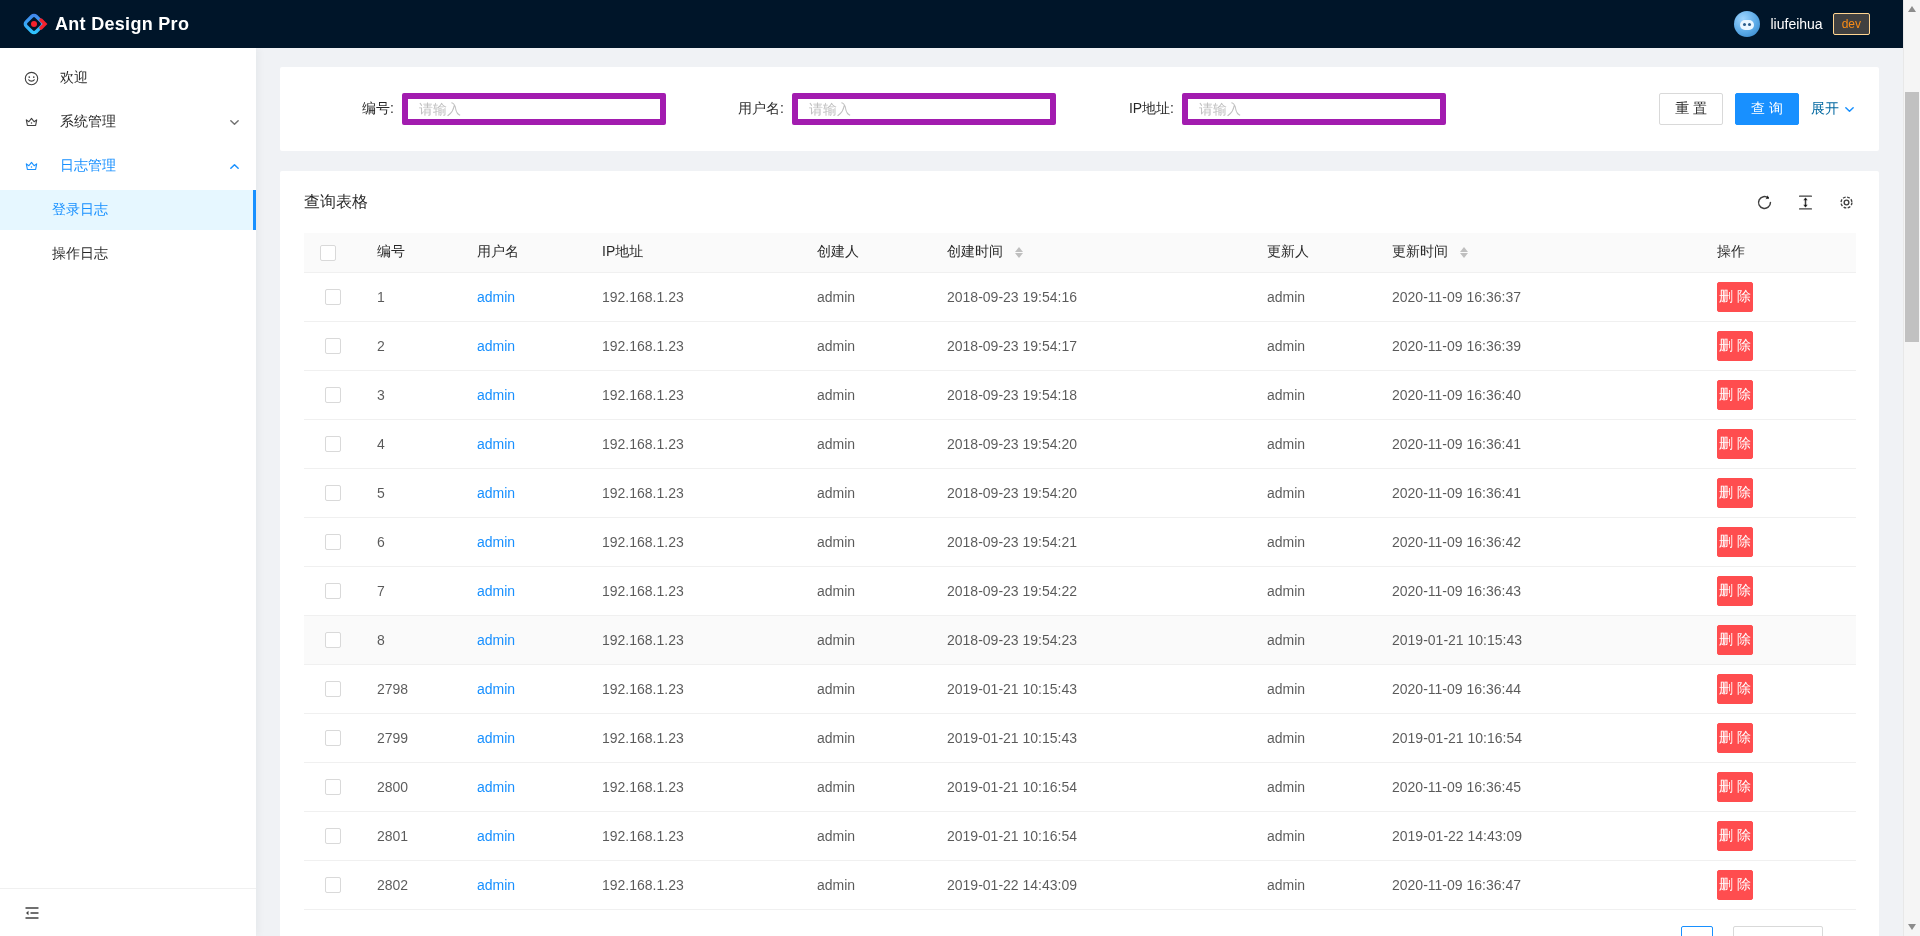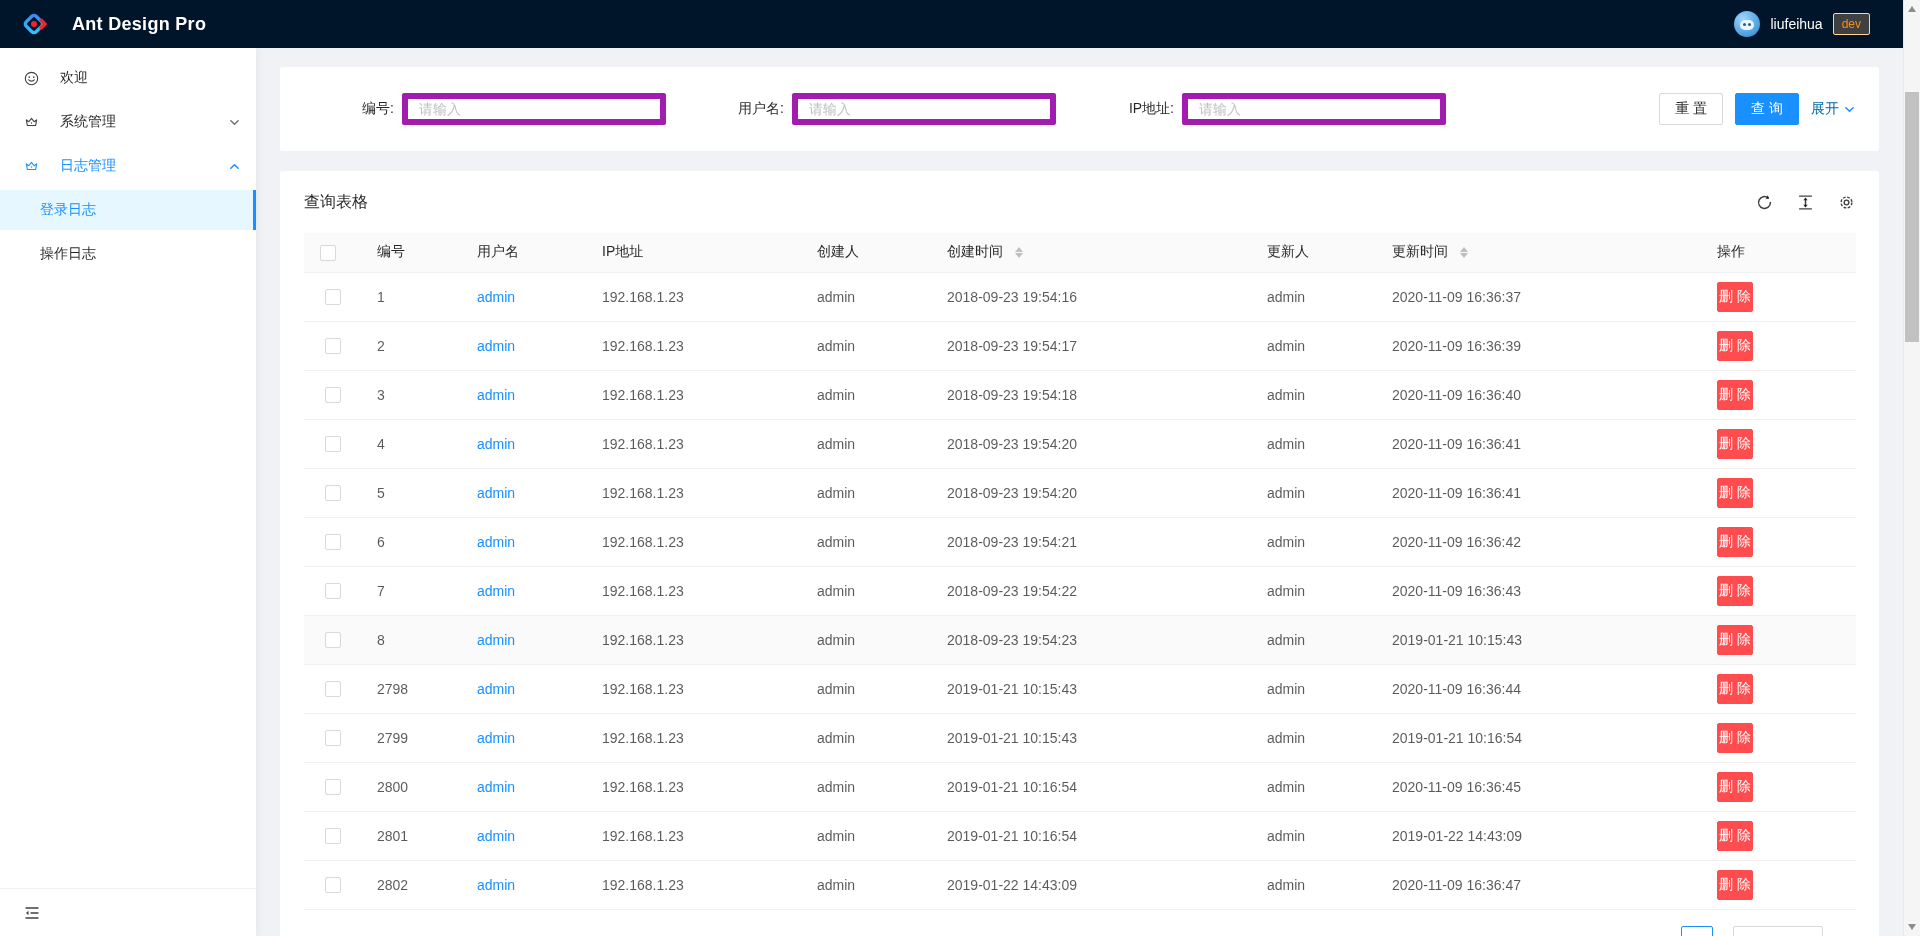--- a/index.html
+++ b/index.html
@@ -7,21 +7,21 @@
   body {
     font-family:"Liberation Sans","DejaVu Sans",sans-serif;
     font-size:14px; color:rgba(0,0,0,.65); background:#f0f2f5; position:relative;
   }
 
   
   .app-header {
     position:absolute; top:0; left:0; width:1920px; height:48px;
     background:#001529; display:flex; align-items:center; padding:0 20px; z-index:30;
   }
-  .logo-wrap { display:flex; align-items:center; gap:24px; }
+  .logo-wrap { display:flex; align-items:center; gap:7px; }
   .app-title { color:#fff; font-size:18px; font-weight:bold; letter-spacing:.3px; }
   .header-right { margin-left:auto; display:flex; align-items:center; gap:10px; padding-right:30px; }
   .avatar {
     width:26px; height:26px; border-radius:50%;
     background:radial-gradient(circle at 35% 30%, #9ed5ff 0%, #5aa9e6 55%, #2f7fc4 100%);
     position:relative; overflow:hidden;
   }
   .avatar::before { content:""; position:absolute; left:6px; top:9px; width:14px; height:10px; border-radius:5px; background:#eaf6ff; }
   .avatar::after  { content:""; position:absolute; left:9px; top:12px; width:3px; height:3px; border-radius:50%; background:#2b5d8c; box-shadow:5px 0 0 #2b5d8c; }
   .username { color:#fff; font-size:14px; }
@@ -38,21 +38,21 @@
   .menu { padding-top:6px; flex:1; }
   .menu-item {
     height:40px; margin:4px 0; display:flex; align-items:center;
     padding:0 16px 0 24px; color:rgba(0,0,0,.85); cursor:pointer;gap:8px;
   }
   .menu-item .mi-icon { width:16px; height:16px; margin-right:12px; display:flex; align-items:center; color:rgba(0,0,0,.75); }
   .menu-item .chev { margin-left:auto; display:flex; color:rgba(0,0,0,.55); }
   .menu-item.active-parent, .menu-item.active-parent .mi-icon, .menu-item.active-parent .chev { color:#1890ff; }
   .submenu-item {
     height:40px; margin:4px 0; display:flex; align-items:center;
-    padding-left:40px; color:rgba(0,0,0,.85); cursor:pointer;
+    padding-left:52px; color:rgba(0,0,0,.85); cursor:pointer;
   }
   .submenu-item.selected {
     background:#e6f7ff; color:#1890ff; border-right:3px solid #1890ff;
   }
   .sidebar-footer { border-top:1px solid #f0f0f0; height:48px; display:flex; align-items:center; padding-left:24px; color:rgba(0,0,0,.75); }
 
   
   .main { position:absolute; left:256px; top:48px; right:17px; bottom:0; padding:19px 24px 0 24px; }
   .card { background:#fff; border-radius:2px; }
 

